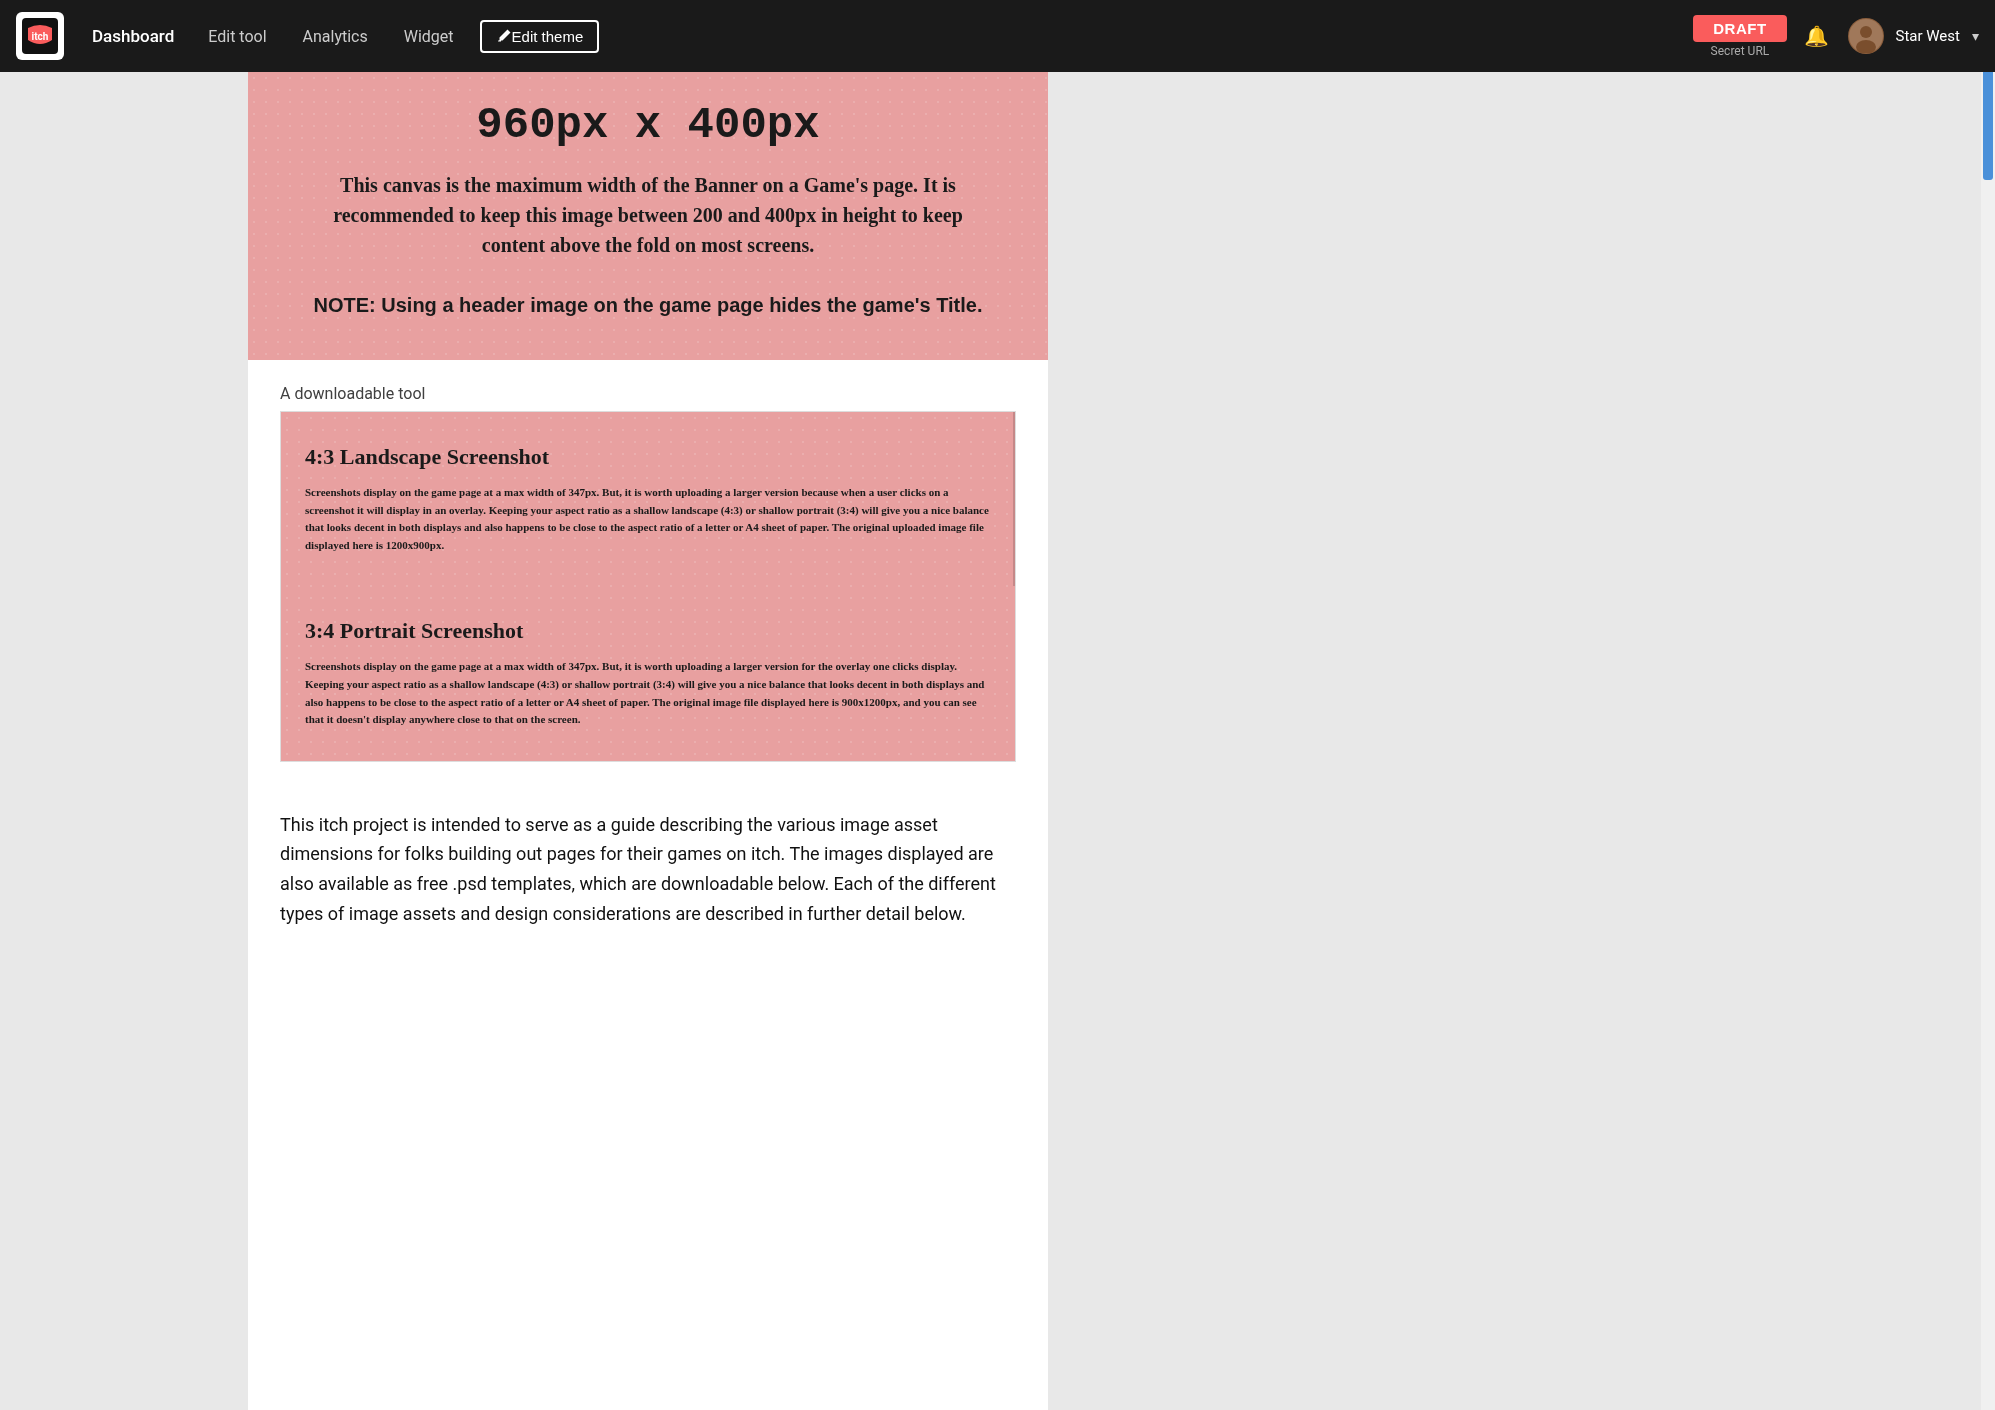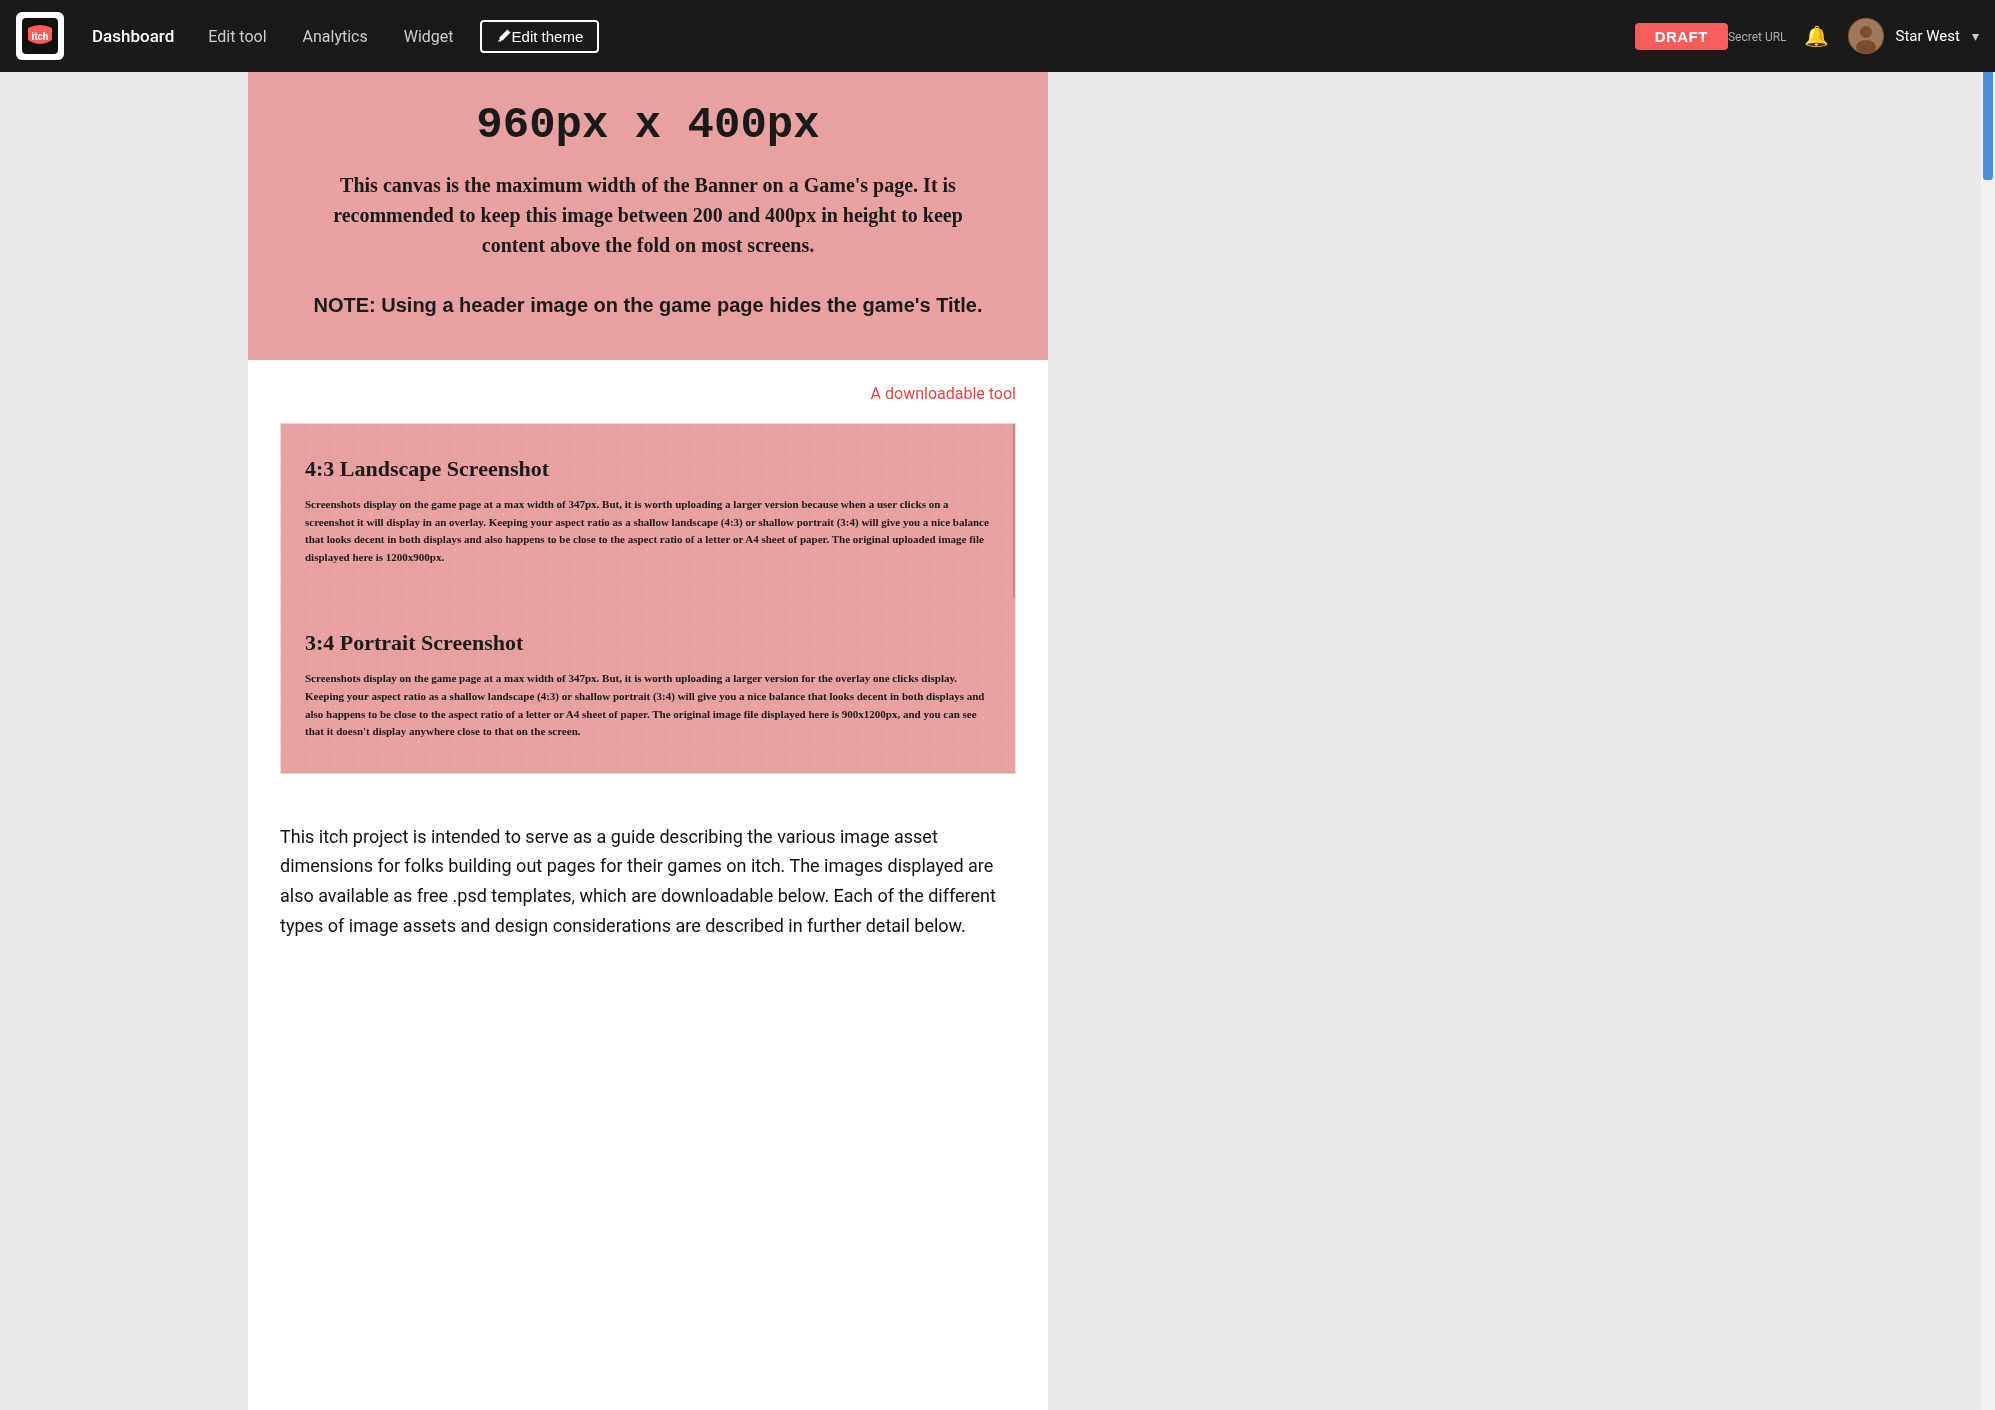--- a/index.html
+++ b/index.html
@@ -49,21 +49,21 @@
       color: #fff;
       font-size: 15px;
       padding: 6px 14px;
       cursor: pointer;
       white-space: nowrap;
       margin-left: 4px;
     }
     .nav-edit-theme-btn svg { width: 16px; height: 16px; }
     .nav-spacer { flex: 1; }
     .nav-draft-area {
-      display: flex; flex-direction: row; align-items: center;
+      display: flex; flex-direction: column; align-items: center;
     }
     .nav-draft-btn {
       background: #fa5c5c;
       color: #fff;
       font-size: 15px;
       font-weight: 700;
       border: none;
       border-radius: 4px;
       padding: 5px 20px;
       cursor: pointer;
@@ -155,23 +155,22 @@
       font-family: Liberation Sans, sans-serif;
       line-height: 1.5;
     }
 
     
     .desc-area {
       padding: 24px 32px 0 32px;
     }
     .desc-label {
       font-size: 16px;
-      color: #ef4444;
-      margin-bottom: 20px;
-      text-align: right;
+      color: #404040;
+      margin-bottom: 8px;
     }
 
     
     .screenshot-section {
       padding: 0 32px 24px 32px;
     }
     .screenshot-box {
       display: flex;
       background-color: #e8a0a0;
       background-image: radial-gradient(circle, rgba(255,255,255,0.15) 1px, transparent 1px);

